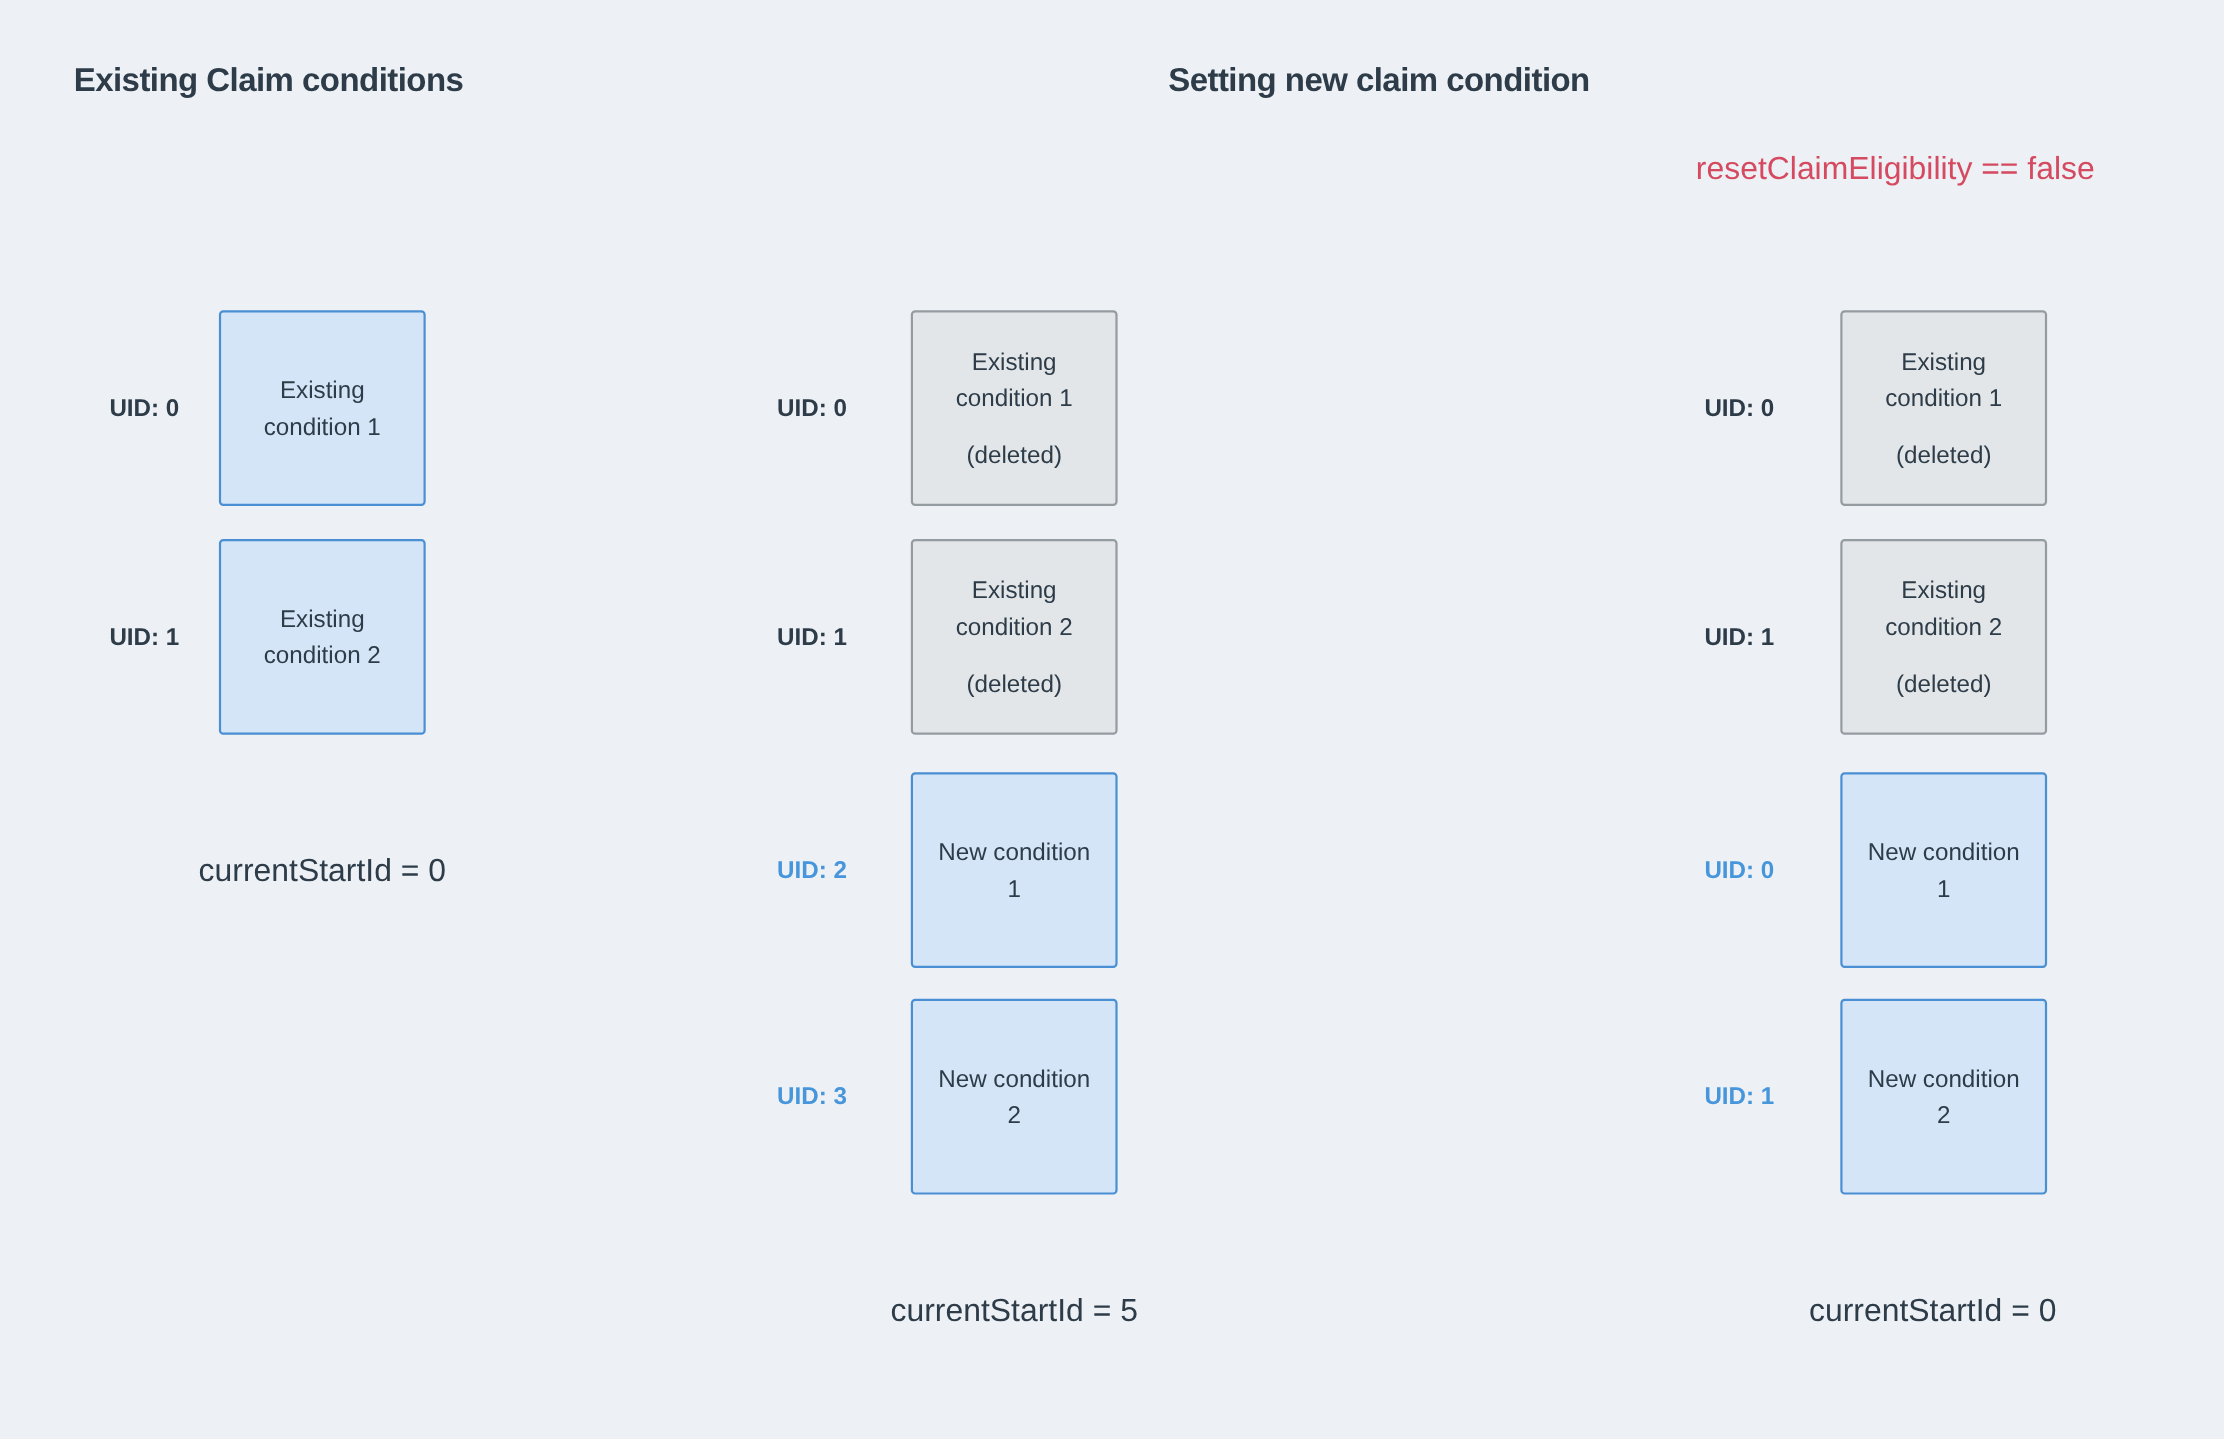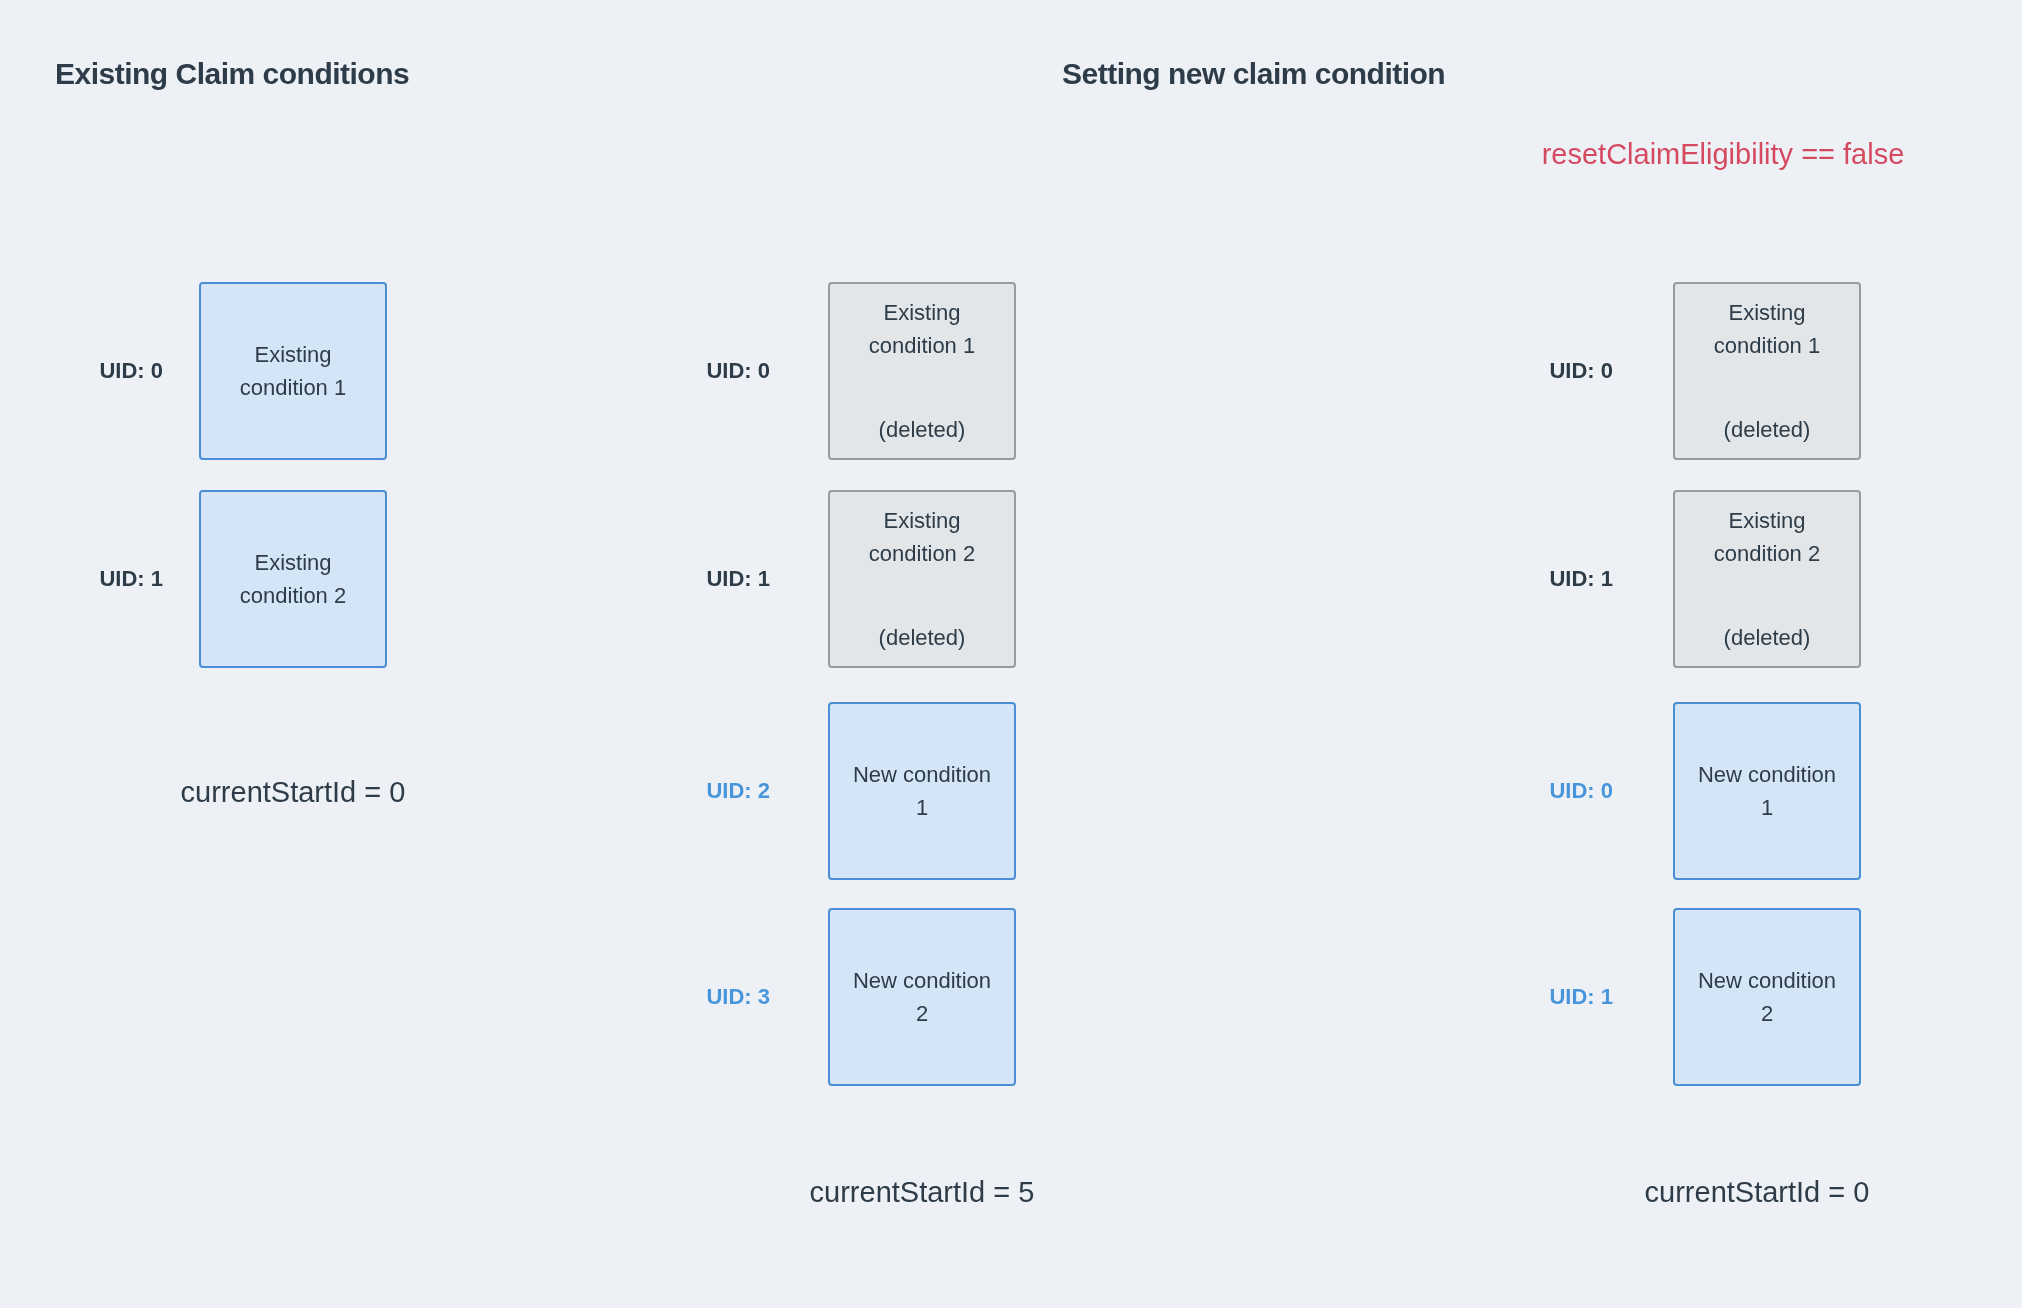--- a/index.html
+++ b/index.html
@@ -24,21 +24,21 @@
   }
   .canvas{position:absolute;inset:0;}
   .section-title{
     position:absolute;
     font-size:30px;
     font-weight:700;
     letter-spacing:-0.5px;
     color:var(--dark);
     white-space:nowrap;
   }
-  .title-left{left:55px;top:57px;text-align:right;}
+  .title-left{left:67px;top:57px;text-align:right;}
   .title-right{left:1062px;top:57px;}
   .subtitle{
     position:absolute;
     top:138px;
     font-size:29px;
     white-space:nowrap;
     transform:translateX(-50%);
   }
   .subtitle.green{left:933px;color:var(--green);}
   .subtitle.red{left:1723px;color:var(--red);}
@@ -60,21 +60,21 @@
   .col2 .uid{width:210px;margin-right:58px;}
   .col3 .uid{width:208px;margin-right:60px;}
   .uid.blue{color:var(--uid-blue);}
   .box{
     width:188px;height:178px;
     border-radius:4px;
     display:flex;flex-direction:column;
     align-items:center;justify-content:center;
     text-align:center;
     font-size:22px;line-height:33px;
-    padding:12px 8px;
+    padding:28px 8px;
     color:var(--dark);
   }
   .box.blue{background:var(--blue-fill);border:2px solid var(--blue-border);}
   .box.gray{background:var(--gray-fill);border:2px solid var(--gray-border);justify-content:space-between;}
   .footer{
     position:absolute;
     font-size:29px;
     white-space:nowrap;
     transform:translateX(-50%);
     color:var(--dark);

